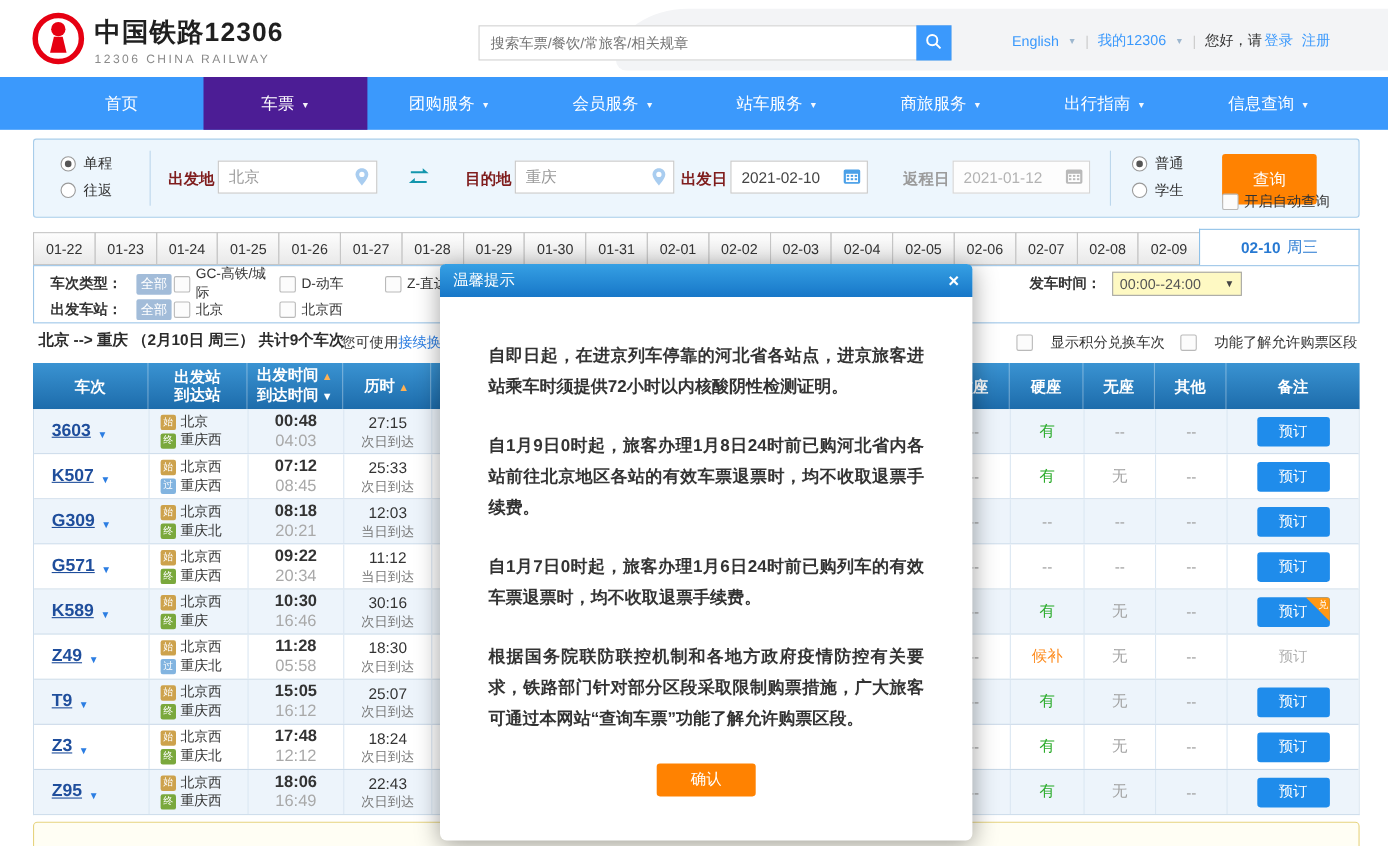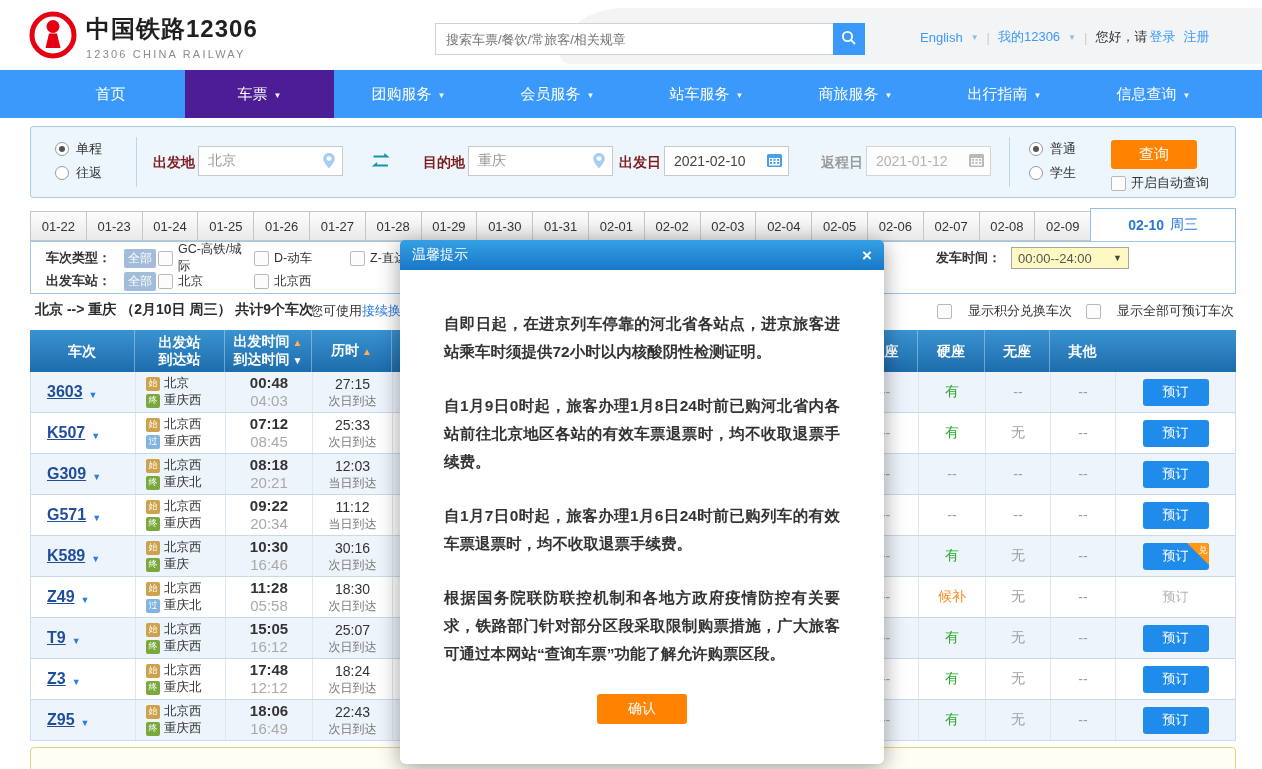--- a/index.html
+++ b/index.html
@@ -41,21 +41,21 @@
   .radio.sel:after{content:"";position:absolute;left:3px;top:3px;width:6px;height:6px;border-radius:50%;background:#555;}
   .v-div{position:absolute;top:10px;bottom:10px;border-left:1px solid #bcd7ec;}
   .fld-label{position:absolute;top:27px;font-size:14px;font-weight:bold;color:#7f1d1d;}
   .fld-label.gray{color:#9b9b9b;}
   .fld-input{position:absolute;top:19px;height:30px;box-sizing:border-box;border:1px solid #c9c9c9;background:#fff;
              font-size:14px;padding:0 26px 0 9px;color:#999;outline:none;}
   .fld-input.dark{color:#444;}
   .fld-input.disabled{color:#b3b3b3;background:#fdfdfd;border-color:#d5d5d5;}
   .fld-icon{position:absolute;top:25px;width:18px;height:18px;pointer-events:none;}
   .swap{position:absolute;left:338px;top:25px;width:24px;height:18px;cursor:pointer;}
-  .query-btn{position:absolute;left:1080px;top:13px;width:86px;height:29px;background:#ff8201;border:none;
+  .query-btn{position:absolute;left:1080px;top:13px;width:86px;height:46px;background:#ff8201;border:none;
              border-radius:3px;color:#fff;font-size:15px;cursor:pointer;}
   .auto-chk{position:absolute;left:1080px;top:47px;display:flex;align-items:center;gap:5px;font-size:13px;}
   .checkbox{width:13px;height:13px;border:1px solid #b9b9b9;background:#fcfcfc;border-radius:2px;display:inline-block;}
 
   
   .date-tabs{position:absolute;top:208px;left:30px;width:1206px;height:33px;display:flex;align-items:flex-end;}
   .date-tab{flex:1;height:30px;box-sizing:border-box;border:1px solid #c6c6c6;margin-right:-1px;
             background:linear-gradient(#fdfdfd,#e9e9e9);display:flex;align-items:center;justify-content:center;
             font-size:13px;color:#333;cursor:pointer;}
   .date-tab-active{width:146px;height:33px;box-sizing:border-box;border:1px solid #8fc1e8;border-bottom:none;
@@ -376,21 +376,21 @@
     <span class="rb-tip">
       <span>您可使用</span><a>接续换乘</a>
     </span>
     <span class="rb-chks">
       <span class="chk">
         <span class="checkbox"></span>
         <span>显示积分兑换车次</span>
       </span>
       <span class="chk">
         <span class="checkbox"></span>
-        <span>显示全部可预订车次</span>
+        <span>功能了解允许购票区段</span>
       </span>
     </span>
   </div>
 
   <div class="tbl">
     <div class="thead">
       <div class="th c1">
           <span>车次</span>
         </div>
       <div class="th c2">
@@ -410,20 +410,23 @@
         </div>
       <div class="th c7">
           <span>硬座</span>
         </div>
       <div class="th c8">
           <span>无座</span>
         </div>
       <div class="th c9">
           <span>其他</span>
         </div>
+      <div class="th c10">
+          <span>备注</span>
+        </div>
     </div>
     <div class="tbody" id="tbody">
         <div class="tr alt">
           <div class="td td-train c1">
             <span class="train-link">3603</span>
             <span class="train-caret">▼</span>
           </div>
           <div class="td td-st c2">
             <div class="st-line">
               <span class="badge b-start">始</span>

